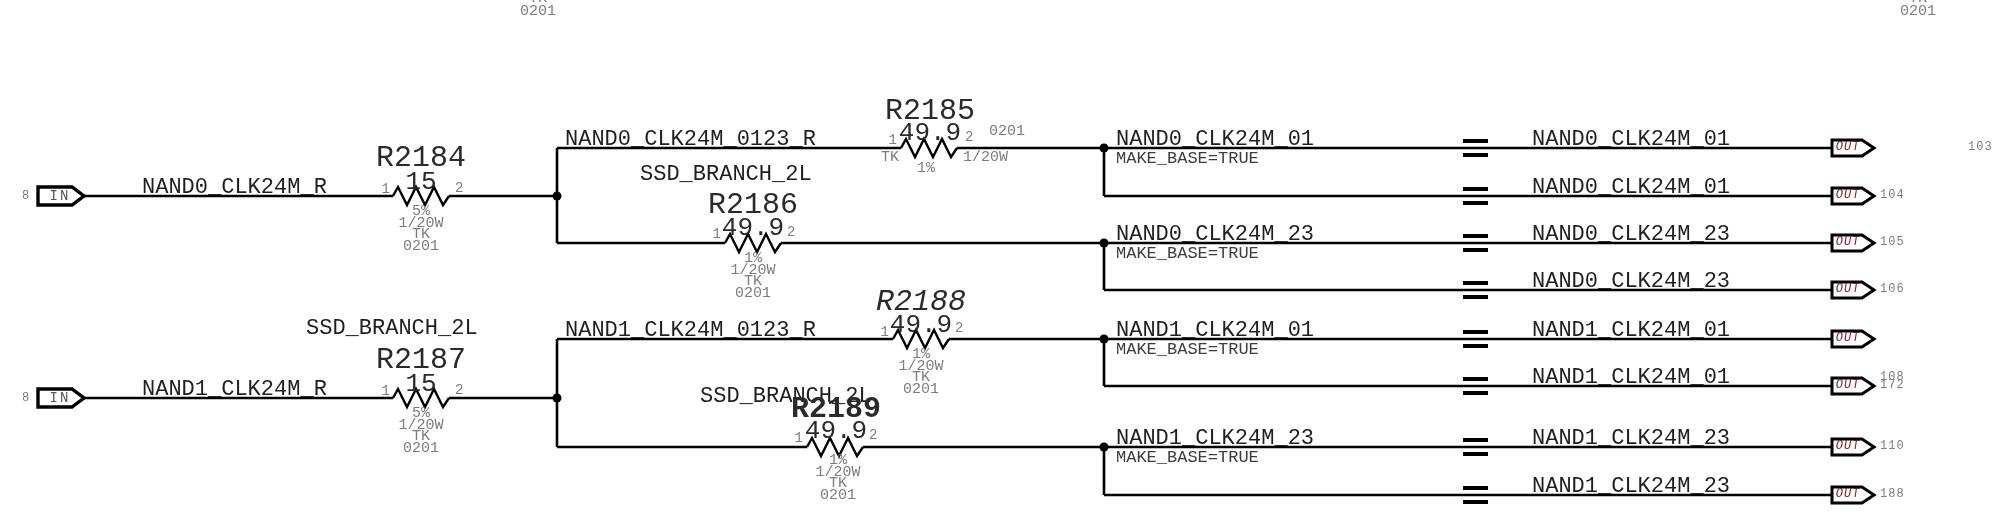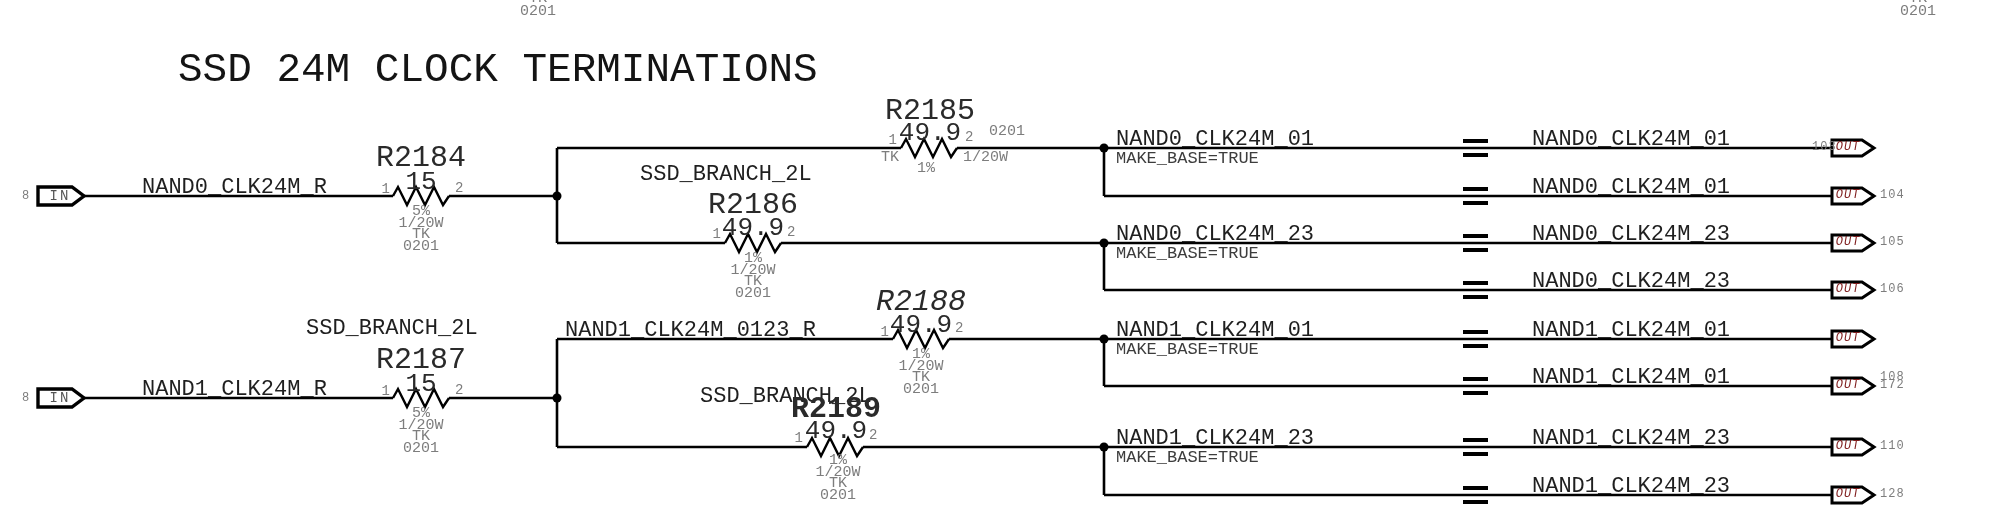--- a/index.html
+++ b/index.html
@@ -73,35 +73,35 @@
     <polygon points="1832,140 1862,140 1874,148 1862,156 1832,156" fill="#fff" stroke="#000" stroke-width="3"></polygon>
     <polygon points="1832,188 1862,188 1874,196 1862,204 1832,204" fill="#fff" stroke="#000" stroke-width="3"></polygon>
     <polygon points="1832,235 1862,235 1874,243 1862,251 1832,251" fill="#fff" stroke="#000" stroke-width="3"></polygon>
     <polygon points="1832,282 1862,282 1874,290 1862,298 1832,298" fill="#fff" stroke="#000" stroke-width="3"></polygon>
     <polygon points="1832,331 1862,331 1874,339 1862,347 1832,347" fill="#fff" stroke="#000" stroke-width="3"></polygon>
     <polygon points="1832,378 1862,378 1874,386 1862,394 1832,394" fill="#fff" stroke="#000" stroke-width="3"></polygon>
     <polygon points="1832,439 1862,439 1874,447 1862,455 1832,455" fill="#fff" stroke="#000" stroke-width="3"></polygon>
     <polygon points="1832,487 1862,487 1874,495 1862,503 1832,503" fill="#fff" stroke="#000" stroke-width="3"></polygon>
   </svg>
 
-  <div class="txt f-title" style="left:178px;top:50px;">SSD 24M CLOCK TERMINATIONS</div>
 
   <div class="txt f-attr cx" style="left:538px;top:-9px;">TK</div>
   <div class="txt f-attr cx" style="left:538px;top:4px;">0201</div>
   <div class="txt f-attr cx" style="left:1918px;top:-9px;">TK</div>
   <div class="txt f-attr cx" style="left:1918px;top:4px;">0201</div>
 
   <div class="txt f-pnum" style="left:22px;top:190px;">8</div>
   <div class="txt f-in cx" style="left:60px;top:189px;">IN</div>
   <div class="txt f-net" style="left:142px;top:177px;">NAND0_CLK24M_R</div>
 
   <div class="txt f-pnum" style="left:22px;top:392px;">8</div>
   <div class="txt f-in cx" style="left:60px;top:391px;">IN</div>
   <div class="txt f-net" style="left:142px;top:379px;">NAND1_CLK24M_R</div>
 
+  <div class="txt f-net" style="left:565px;top:129px;">NAND0_CLK24M_0123_R</div>
   <div class="txt f-net" style="left:565px;top:320px;">NAND1_CLK24M_0123_R</div>
 
   <div class="txt f-net" style="left:640px;top:164px;">SSD_BRANCH_2L</div>
   <div class="txt f-net" style="left:306px;top:318px;">SSD_BRANCH_2L</div>
   <div class="txt f-net" style="left:700px;top:386px;">SSD_BRANCH_2L</div>
 
   <div class="txt f-ref cx" style="left:421px;top:143px;">R2184</div>
   <div class="txt f-val cx" style="left:421px;top:169px;">15</div>
   <div class="txt f-pin rx" style="left:390px;top:182px;">1</div>
   <div class="txt f-pin" style="left:455px;top:181px;">2</div>
@@ -162,21 +162,21 @@
     <div>1%</div>
     <div>1/20W</div>
     <div>TK</div>
     <div>0201</div>
   </div>
 
   <div class="txt f-net" style="left:1116px;top:129px;">NAND0_CLK24M_01</div>
   <div class="txt f-make" style="left:1116px;top:150px;">MAKE_BASE=TRUE</div>
   <div class="txt f-net" style="left:1532px;top:129px;">NAND0_CLK24M_01</div>
   <div class="txt f-port cx" style="left:1848px;top:141px;">OUT</div>
-  <div class="txt f-pnum" style="left:1812px;top:141px;">103</div>
+  <div class="txt f-pnum" style="left:1968px;top:141px;">103</div>
 
   <div class="txt f-net" style="left:1532px;top:177px;">NAND0_CLK24M_01</div>
   <div class="txt f-port cx" style="left:1848px;top:189px;">OUT</div>
   <div class="txt f-pnum" style="left:1880px;top:189px;">104</div>
 
   <div class="txt f-net" style="left:1116px;top:224px;">NAND0_CLK24M_23</div>
   <div class="txt f-make" style="left:1116px;top:245px;">MAKE_BASE=TRUE</div>
   <div class="txt f-net" style="left:1532px;top:224px;">NAND0_CLK24M_23</div>
   <div class="txt f-port cx" style="left:1848px;top:236px;">OUT</div>
   <div class="txt f-pnum" style="left:1880px;top:236px;">105</div>
@@ -196,15 +196,15 @@
   <div class="txt f-pnum" style="left:1880px;top:379px;">172</div>
 
   <div class="txt f-net" style="left:1116px;top:428px;">NAND1_CLK24M_23</div>
   <div class="txt f-make" style="left:1116px;top:449px;">MAKE_BASE=TRUE</div>
   <div class="txt f-net" style="left:1532px;top:428px;">NAND1_CLK24M_23</div>
   <div class="txt f-port cx" style="left:1848px;top:440px;">OUT</div>
   <div class="txt f-pnum" style="left:1880px;top:440px;">110</div>
 
   <div class="txt f-net" style="left:1532px;top:476px;">NAND1_CLK24M_23</div>
   <div class="txt f-port cx" style="left:1848px;top:488px;">OUT</div>
-  <div class="txt f-pnum" style="left:1880px;top:488px;">128</div>
+  <div class="txt f-pnum" style="left:1880px;top:488px;">188</div>
 
 </div>
 
 </body></html>

